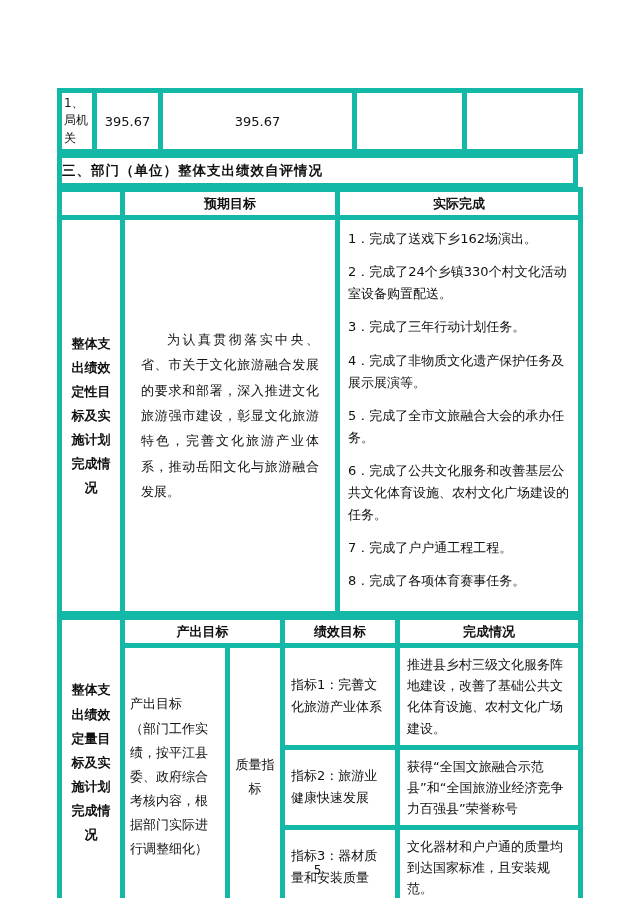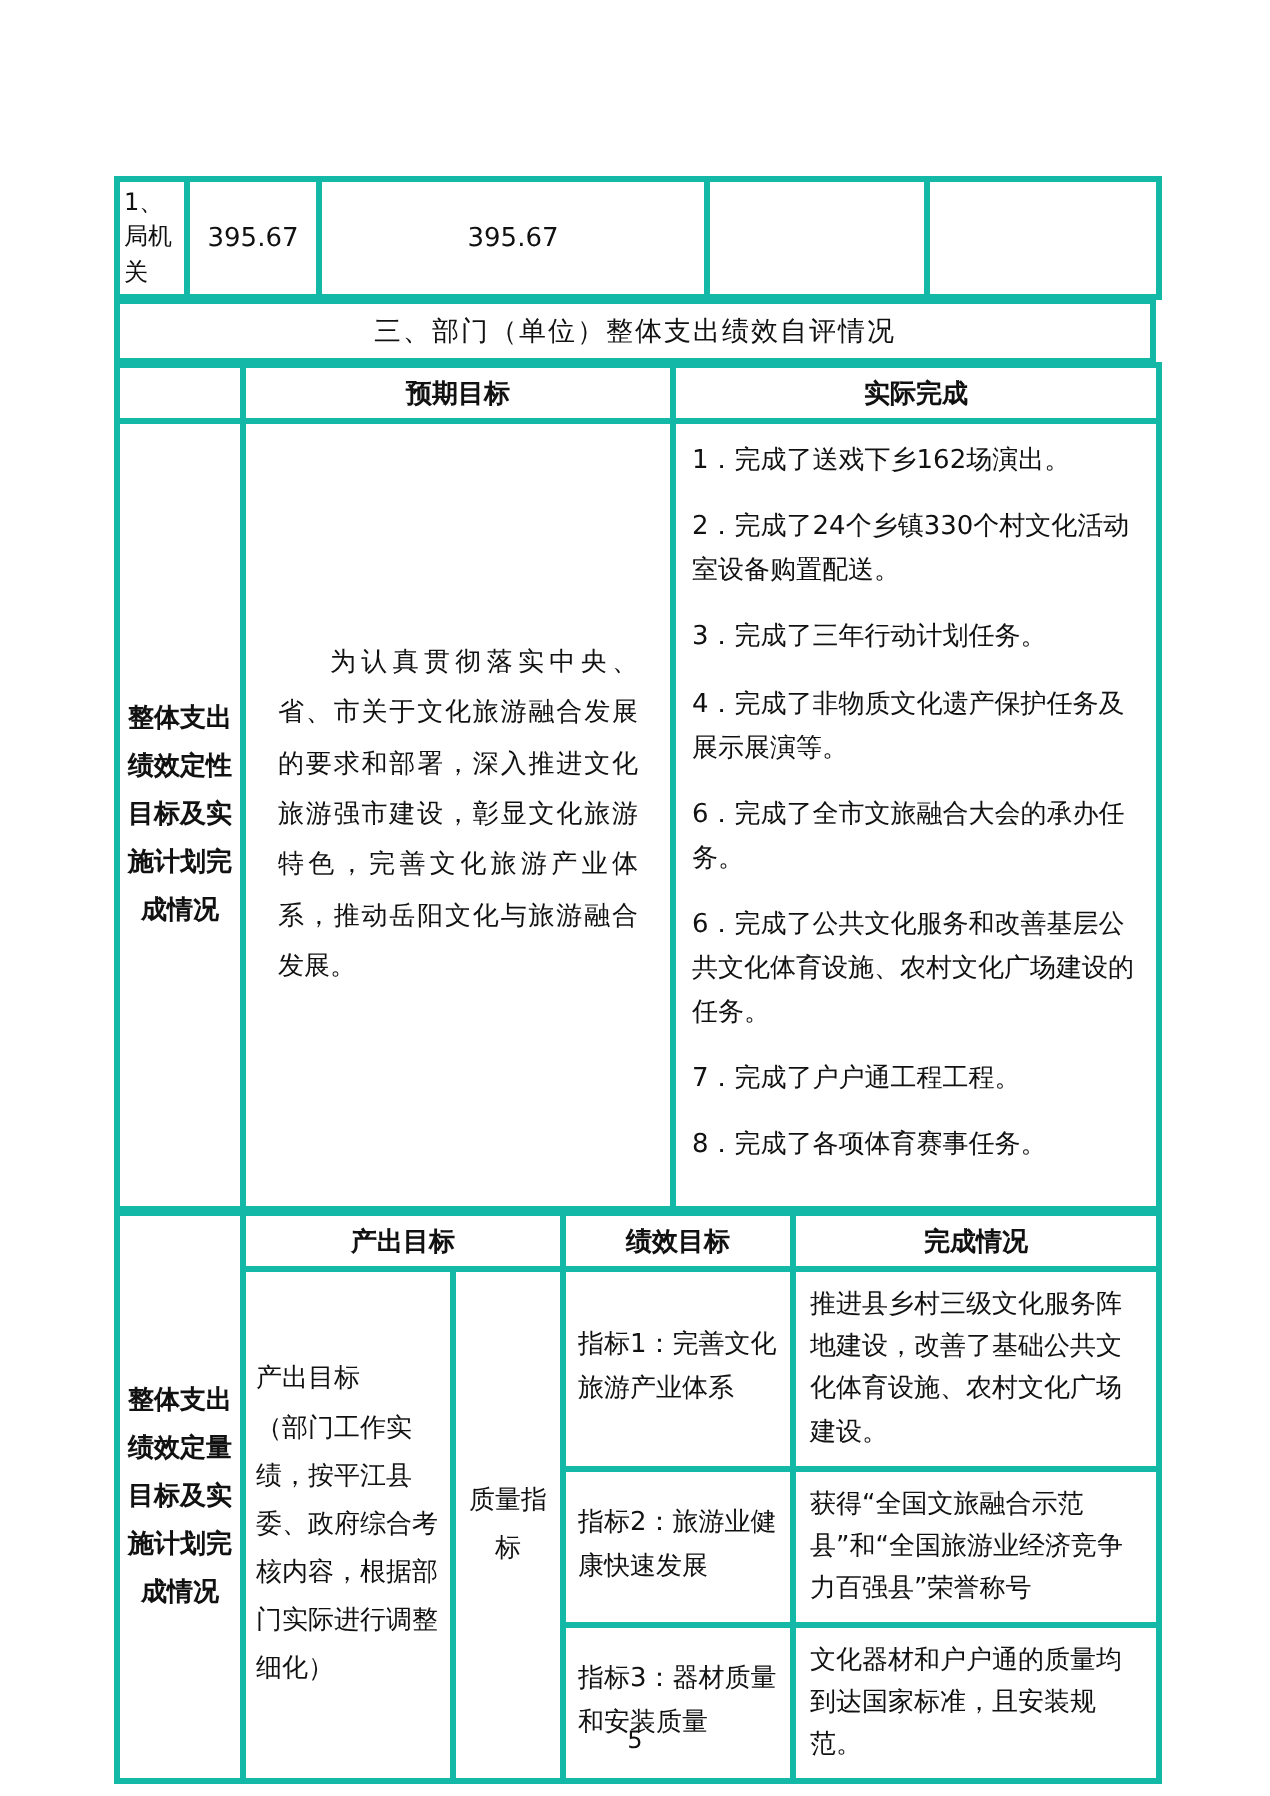--- a/index.html
+++ b/index.html
@@ -18,36 +18,35 @@
     top: 88px;
     width: 521px;
   }
   table {
     border-collapse: collapse;
     table-layout: fixed;
     width: 521px;
   }
   table + table { margin-top: -1px; }
   td {
-    border: 3px solid #14b8a6;
+    border: 5px solid #14b8a6;
     font-size: 13px;
     vertical-align: middle;
     word-break: break-all;
   }
   .lbl {
     font-size: 12px;
     padding: 2px 2px;
     line-height: 1.45;
     text-align: left;
     vertical-align: middle;
   }
   .num { text-align: center; }
   .sec-hdr {
-    font-weight: normal;
-    text-align: center;
+    font-weight: bold;
     font-size: 13.5px;
     letter-spacing: 1px;
   }
   .colhdr {
     font-weight: bold;
     text-align: center;
     font-size: 13px;
   }
   .vlabel {
     font-weight: bold;
@@ -155,21 +154,21 @@
           <td class="colhdr">实际完成</td>
         </tr>
         <tr style="height:356px">
           <td class="vlabel">整体支出绩效定性目标及实施计划完成情况</td>
           <td class="expected">为认真贯彻落实中央、省、市关于文化旅游融合发展的要求和部署，深入推进文化旅游强市建设，彰显文化旅游特色，完善文化旅游产业体系，推动岳阳文化与旅游融合发展。</td>
           <td class="actual">
             <div class="item">1．完成了送戏下乡162场演出。</div>
             <div class="item">2．完成了24个乡镇330个村文化活动室设备购置配送。</div>
             <div class="item">3．完成了三年行动计划任务。</div>
             <div class="item">4．完成了非物质文化遗产保护任务及展示展演等。</div>
-            <div class="item">6．完成了全市文旅融合大会的承办任务。</div>
+            <div class="item">5．完成了全市文旅融合大会的承办任务。</div>
             <div class="item">6．完成了公共文化服务和改善基层公共文化体育设施、农村文化广场建设的任务。</div>
             <div class="item">7．完成了户户通工程工程。</div>
             <div class="item">8．完成了各项体育赛事任务。</div>
           </td>
         </tr>
       </tbody>
     </table>
 
     <table>
       <colgroup>

